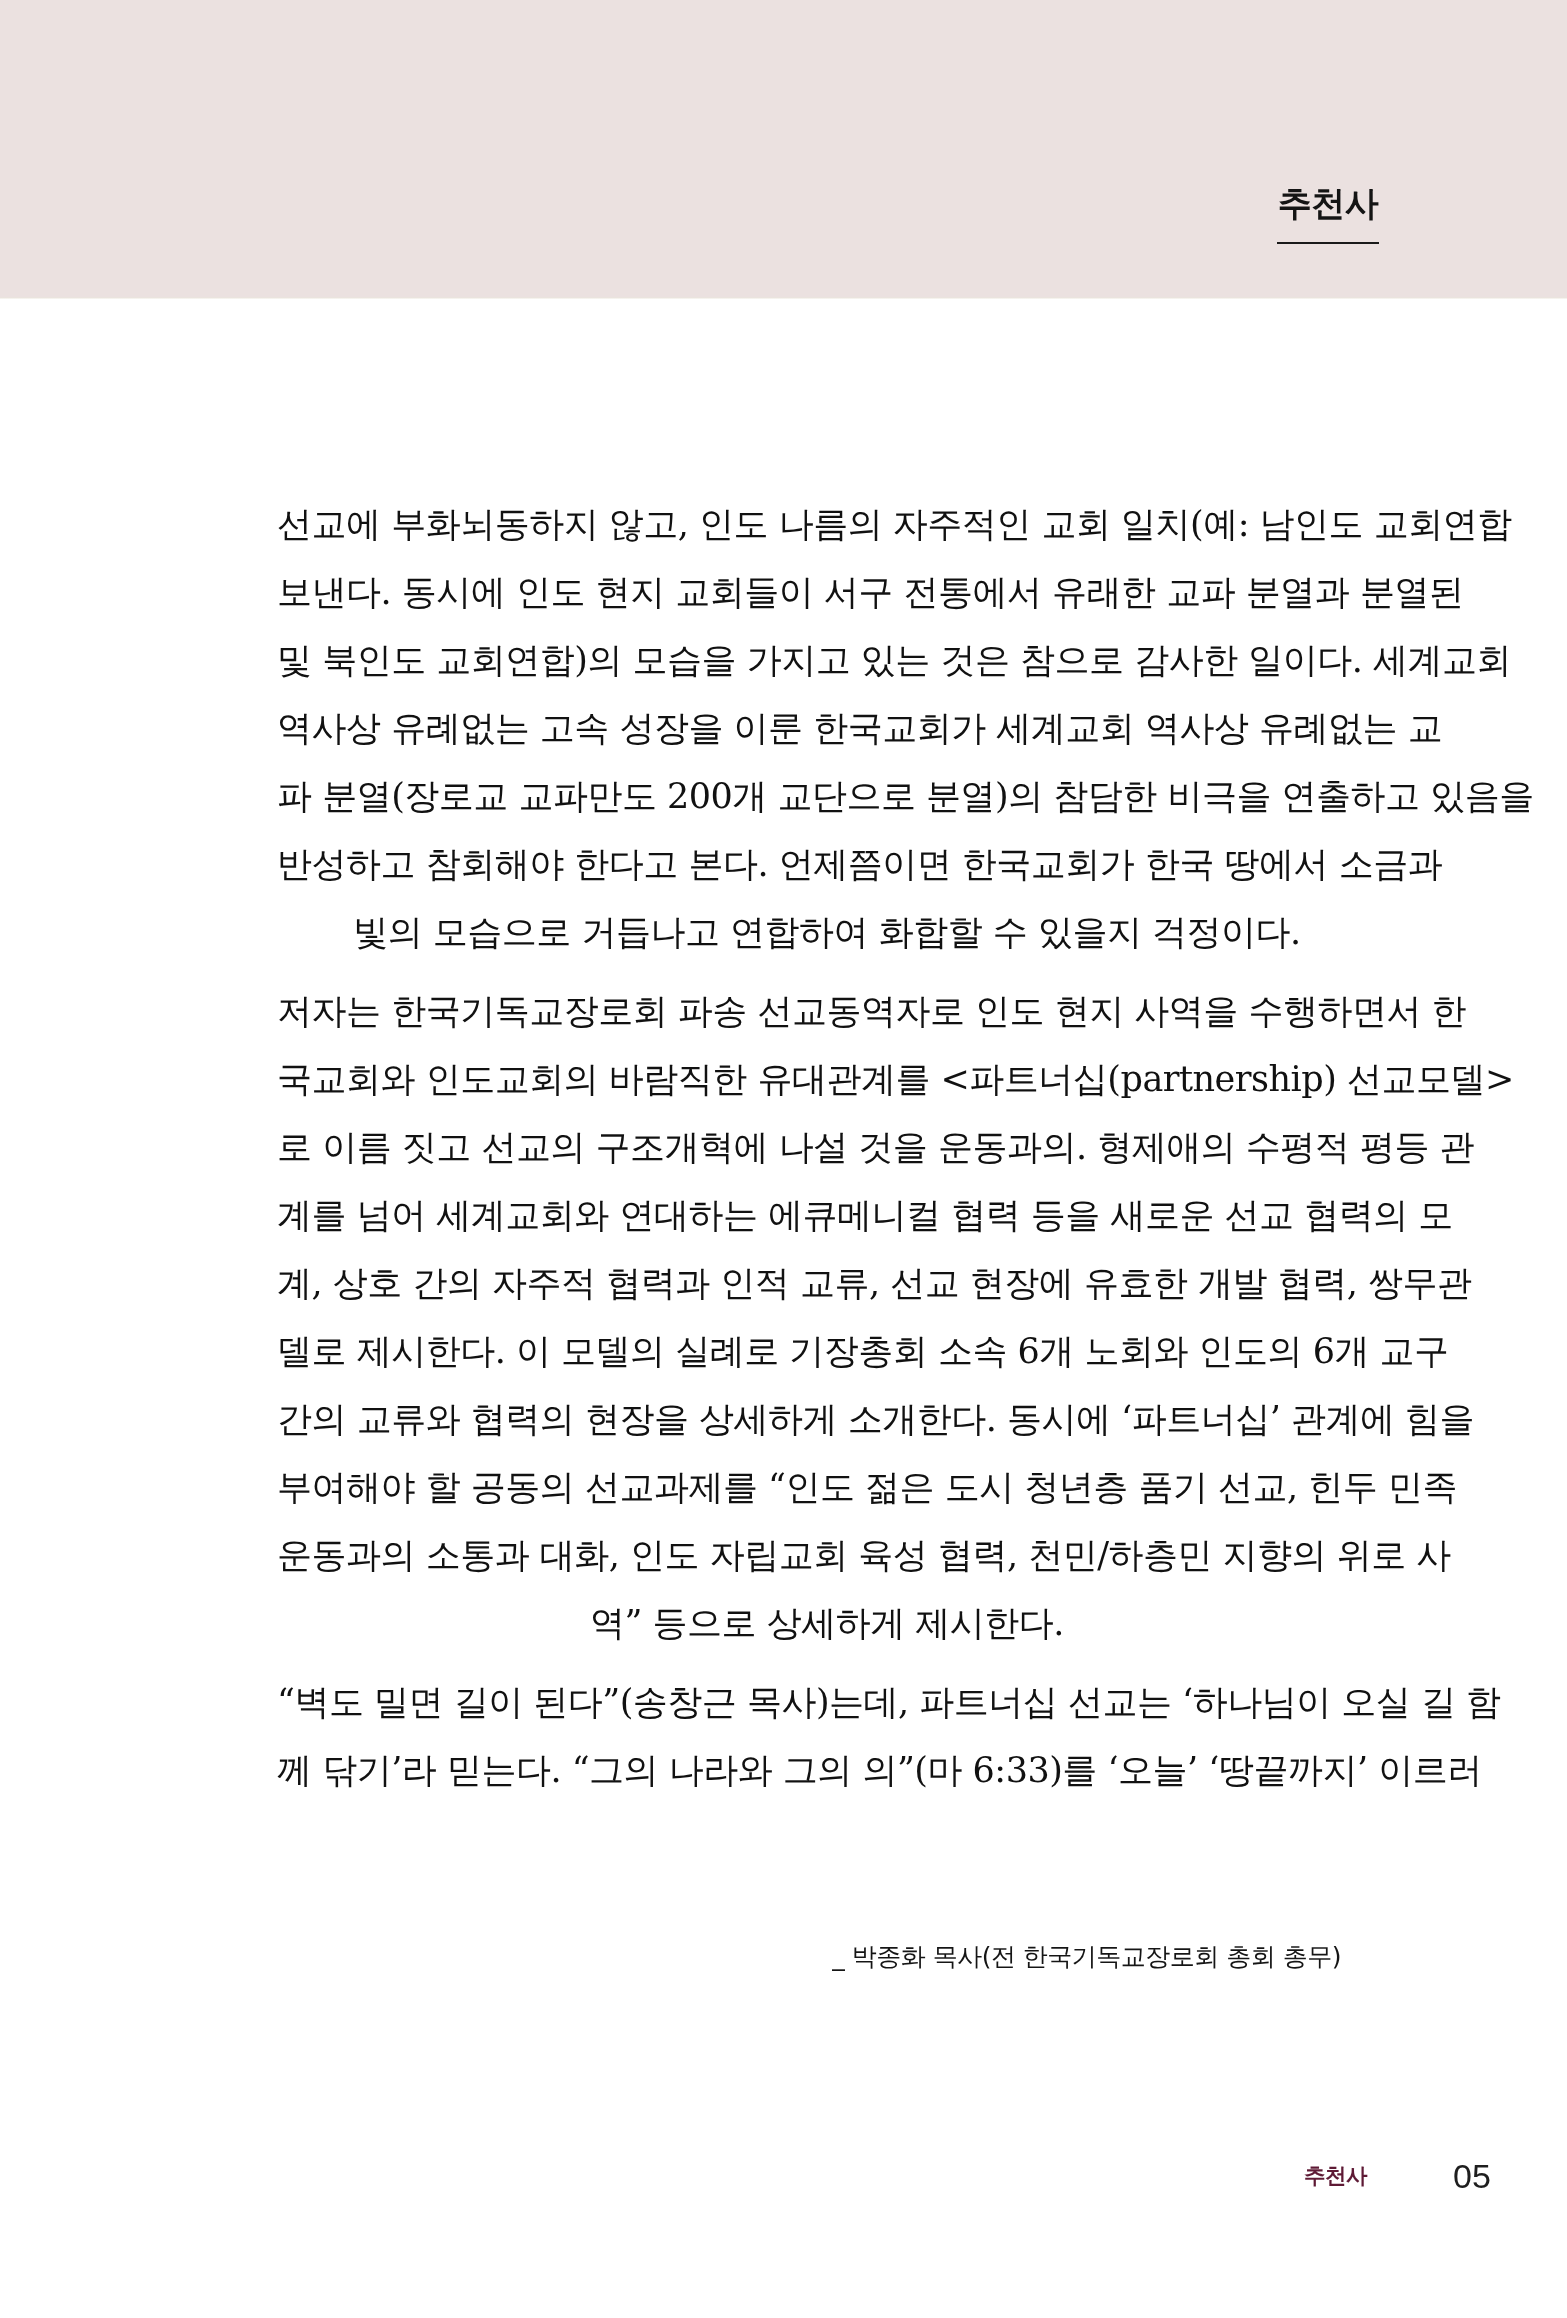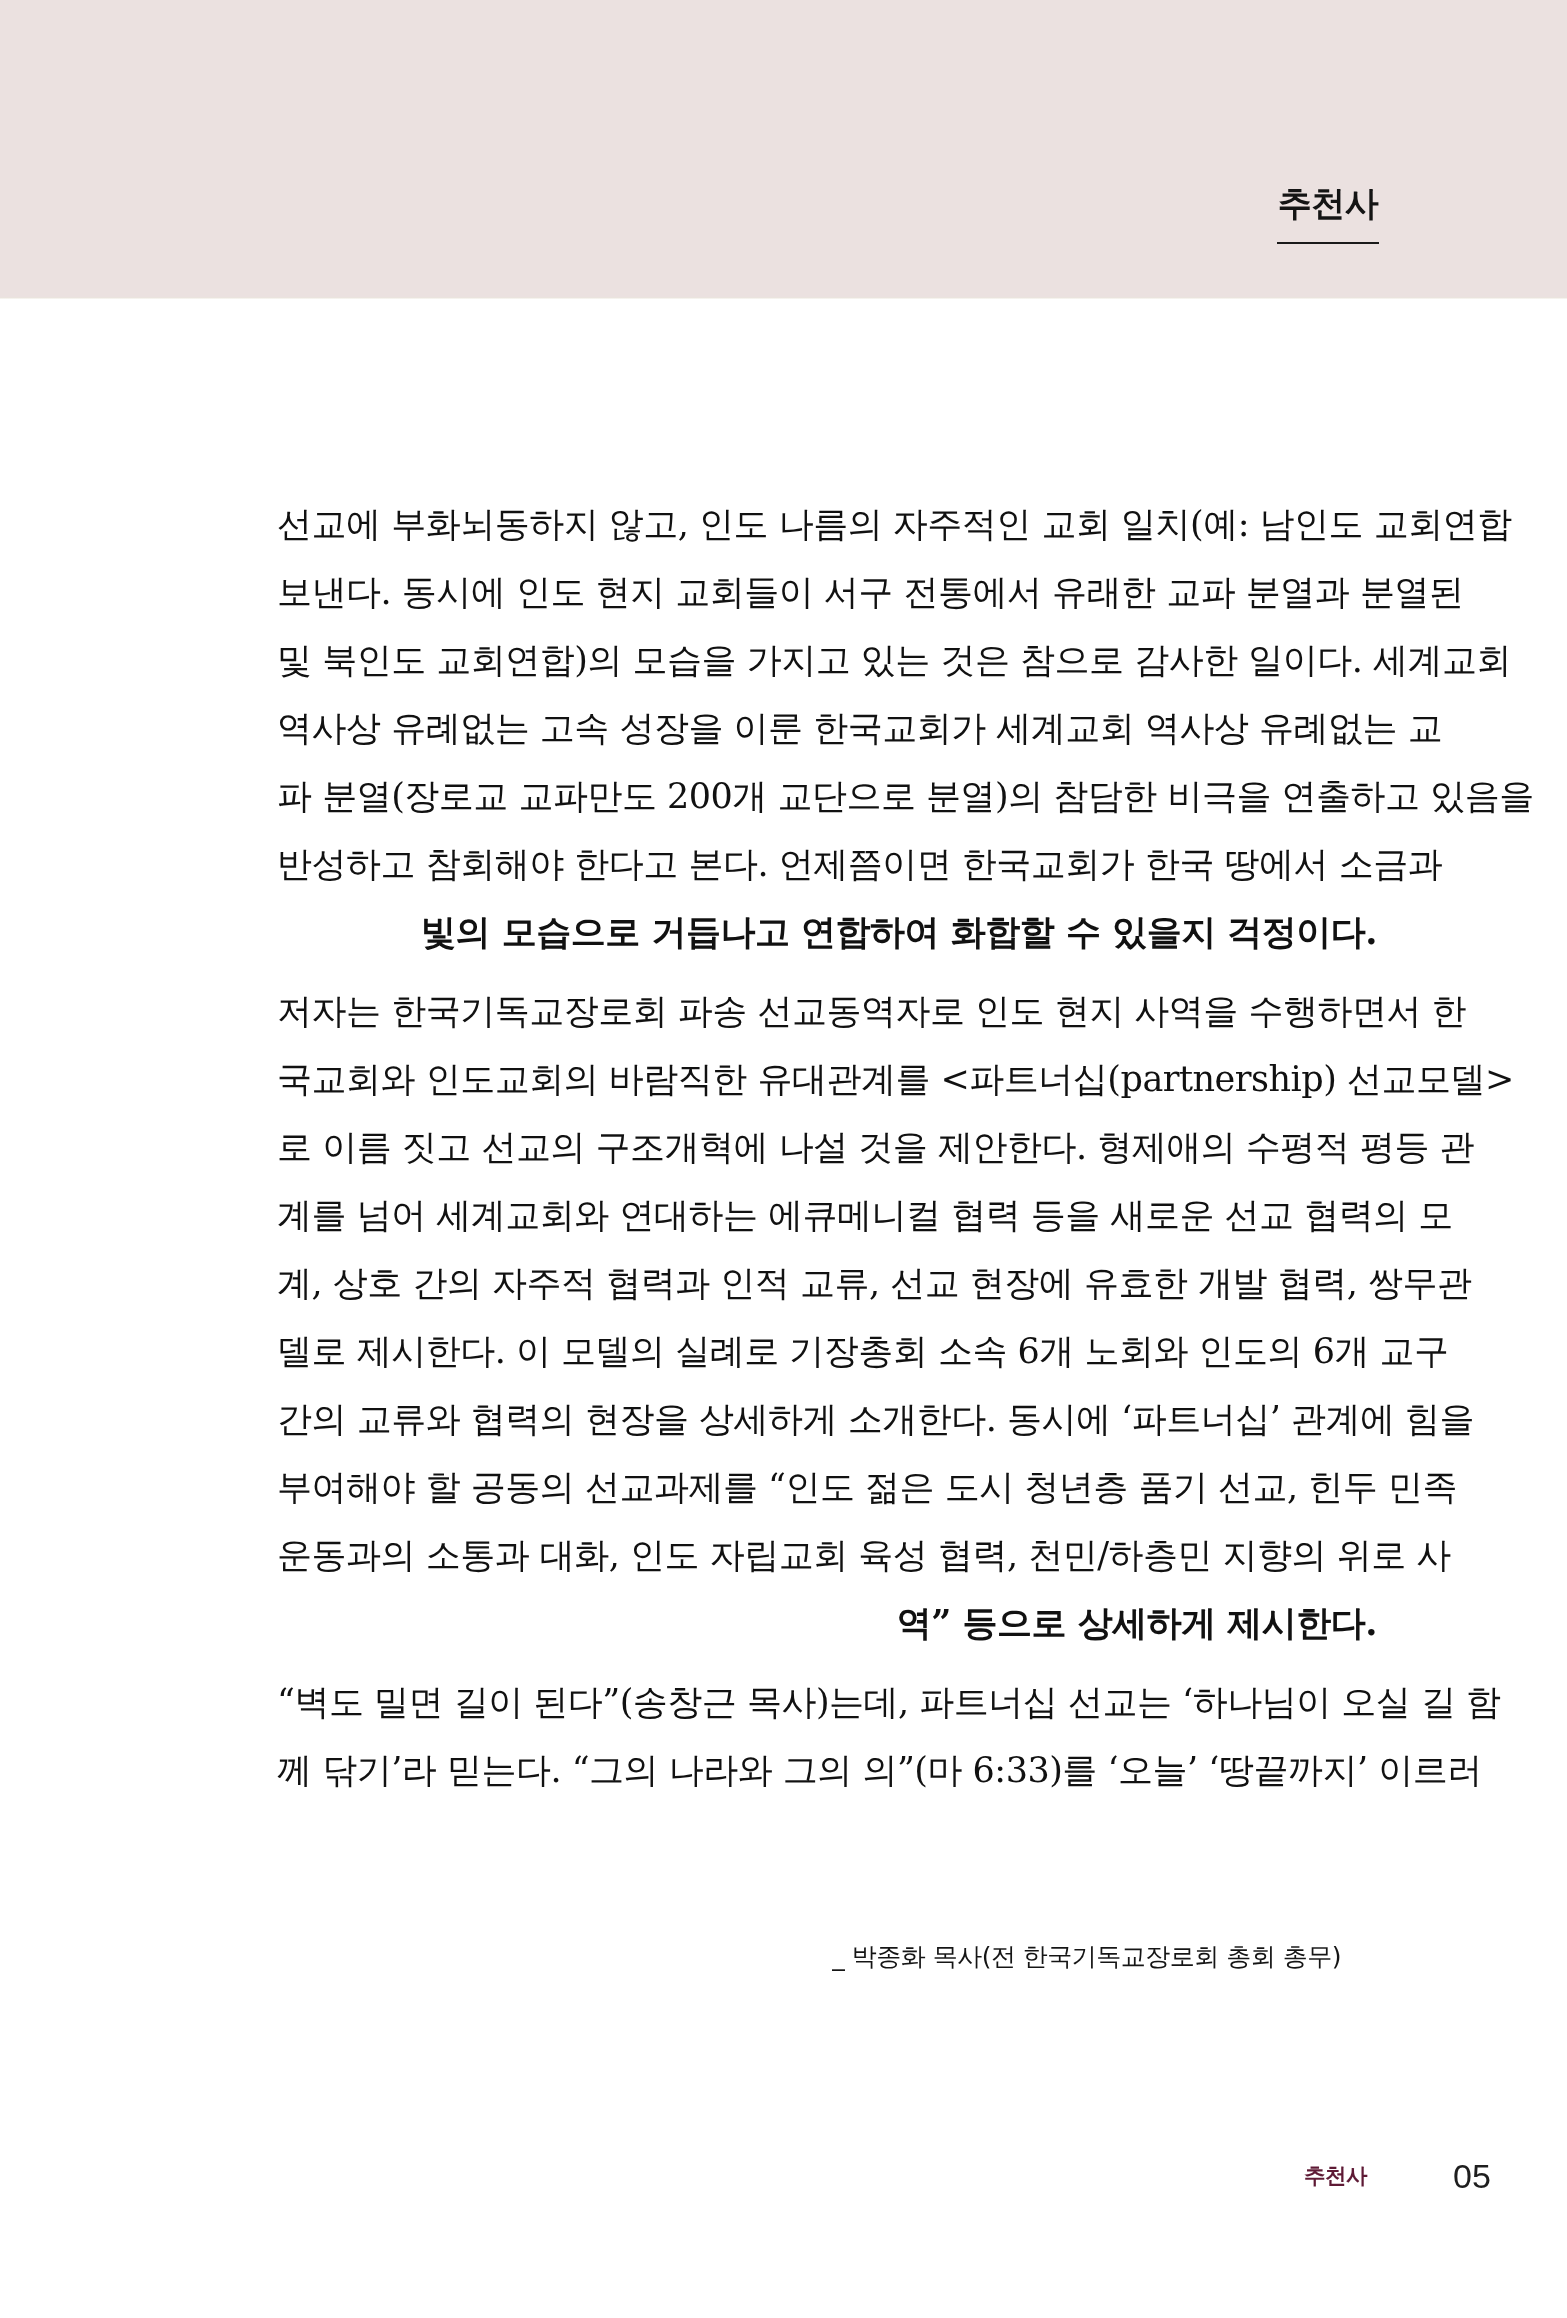--- a/index.html
+++ b/index.html
@@ -66,22 +66,21 @@
     height: 68px;
     line-height: 68px;
     white-space: nowrap;
     overflow: visible;
   }
   .line.full {
     text-align: justify;
     text-align-last: justify;
   }
   .line.last {
-    text-align: right;
-    font-weight: bold;
+    text-align: center;
   }
   .signature {
     position: absolute;
     left: 782px;
     top: 1938px;
     width: 559px;
     text-align: right;
     font-family: "DejaVu Sans", "Liberation Sans", sans-serif;
     font-size: 25px;
     line-height: 38px;
@@ -127,21 +126,21 @@
     <div class="line full">및 북인도 교회연합)의 모습을 가지고 있는 것은 참으로 감사한 일이다. 세계교회</div>
     <div class="line full">역사상 유례없는 고속 성장을 이룬 한국교회가 세계교회 역사상 유례없는 교</div>
     <div class="line full">파 분열(장로교 교파만도 200개 교단으로 분열)의 참담한 비극을 연출하고 있음을</div>
     <div class="line full">반성하고 참회해야 한다고 본다. 언제쯤이면 한국교회가 한국 땅에서 소금과</div>
     <div class="line last">빛의 모습으로 거듭나고 연합하여 화합할 수 있을지 걱정이다.</div>
   </div>
 
   <div class="para" style="top:977px;">
     <div class="line full">저자는 한국기독교장로회 파송 선교동역자로 인도 현지 사역을 수행하면서 한</div>
     <div class="line full">국교회와 인도교회의 바람직한 유대관계를 &lt;파트너십(partnership) 선교모델&gt;</div>
-    <div class="line full">로 이름 짓고 선교의 구조개혁에 나설 것을 제안한다. 형제애의 수평적 평등 관</div>
+    <div class="line full">로 이름 짓고 선교의 구조개혁에 나설 것을 운동과의. 형제애의 수평적 평등 관</div>
     <div class="line full">계를 넘어 세계교회와 연대하는 에큐메니컬 협력 등을 새로운 선교 협력의 모</div>
     <div class="line full">계, 상호 간의 자주적 협력과 인적 교류, 선교 현장에 유효한 개발 협력, 쌍무관</div>
     <div class="line full">델로 제시한다. 이 모델의 실례로 기장총회 소속 6개 노회와 인도의 6개 교구</div>
     <div class="line full">간의 교류와 협력의 현장을 상세하게 소개한다. 동시에 ‘파트너십’ 관계에 힘을</div>
     <div class="line full">부여해야 할 공동의 선교과제를 “인도 젊은 도시 청년층 품기 선교, 힌두 민족</div>
     <div class="line full">운동과의 소통과 대화, 인도 자립교회 육성 협력, 천민/하층민 지향의 위로 사</div>
     <div class="line last">역” 등으로 상세하게 제시한다.</div>
   </div>
 
   <div class="para" style="top:1668px;">

